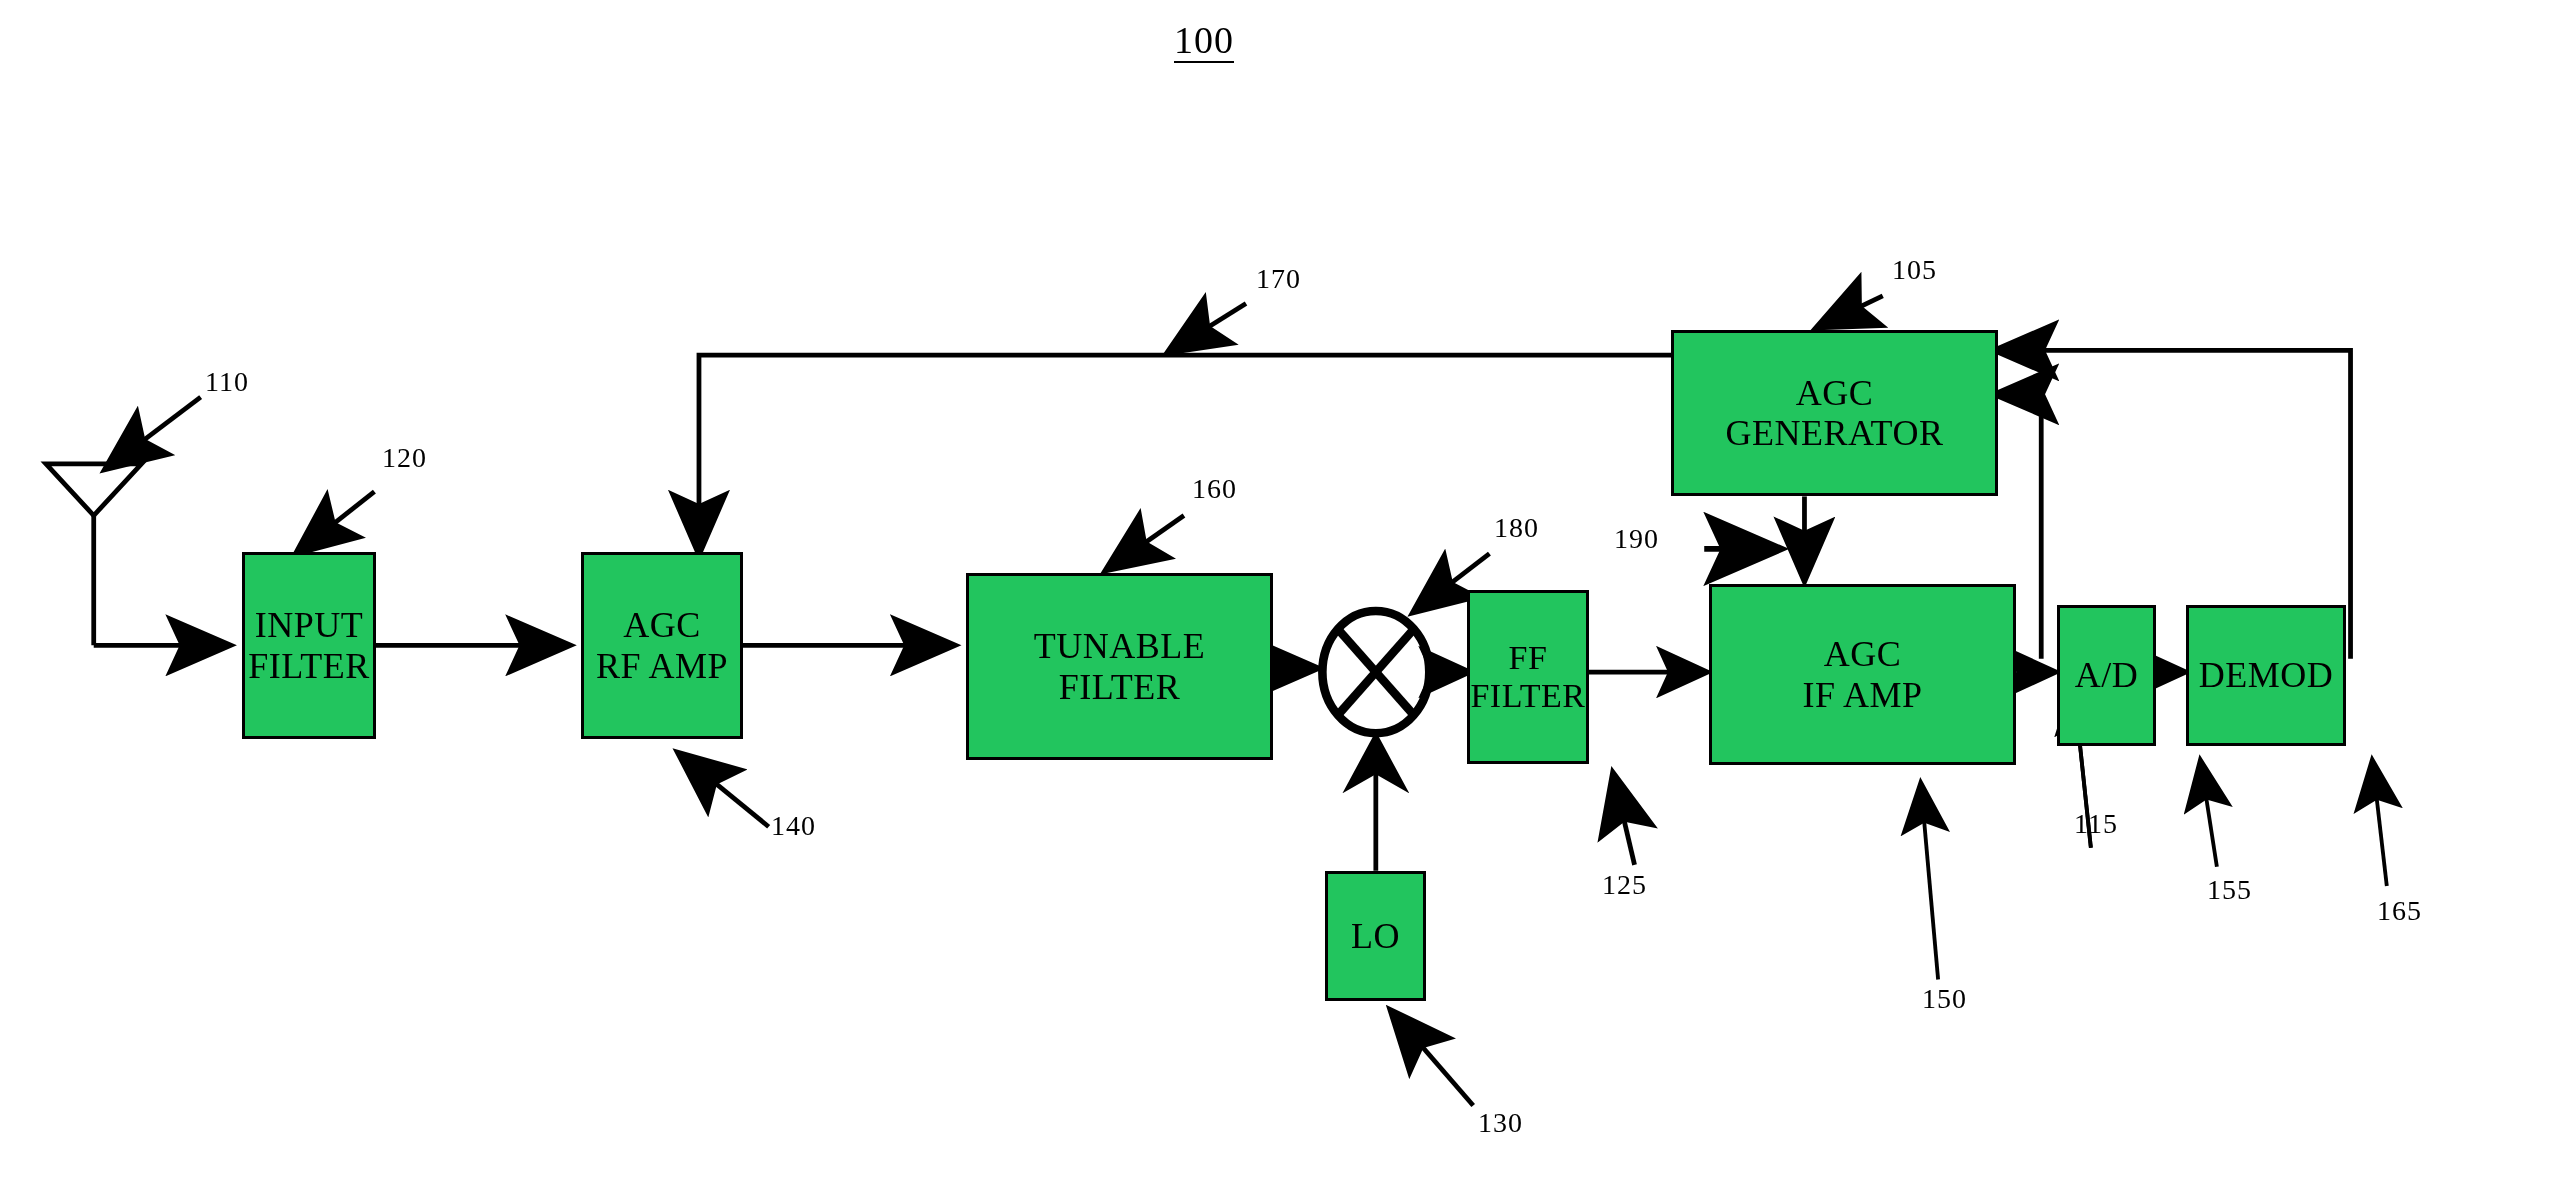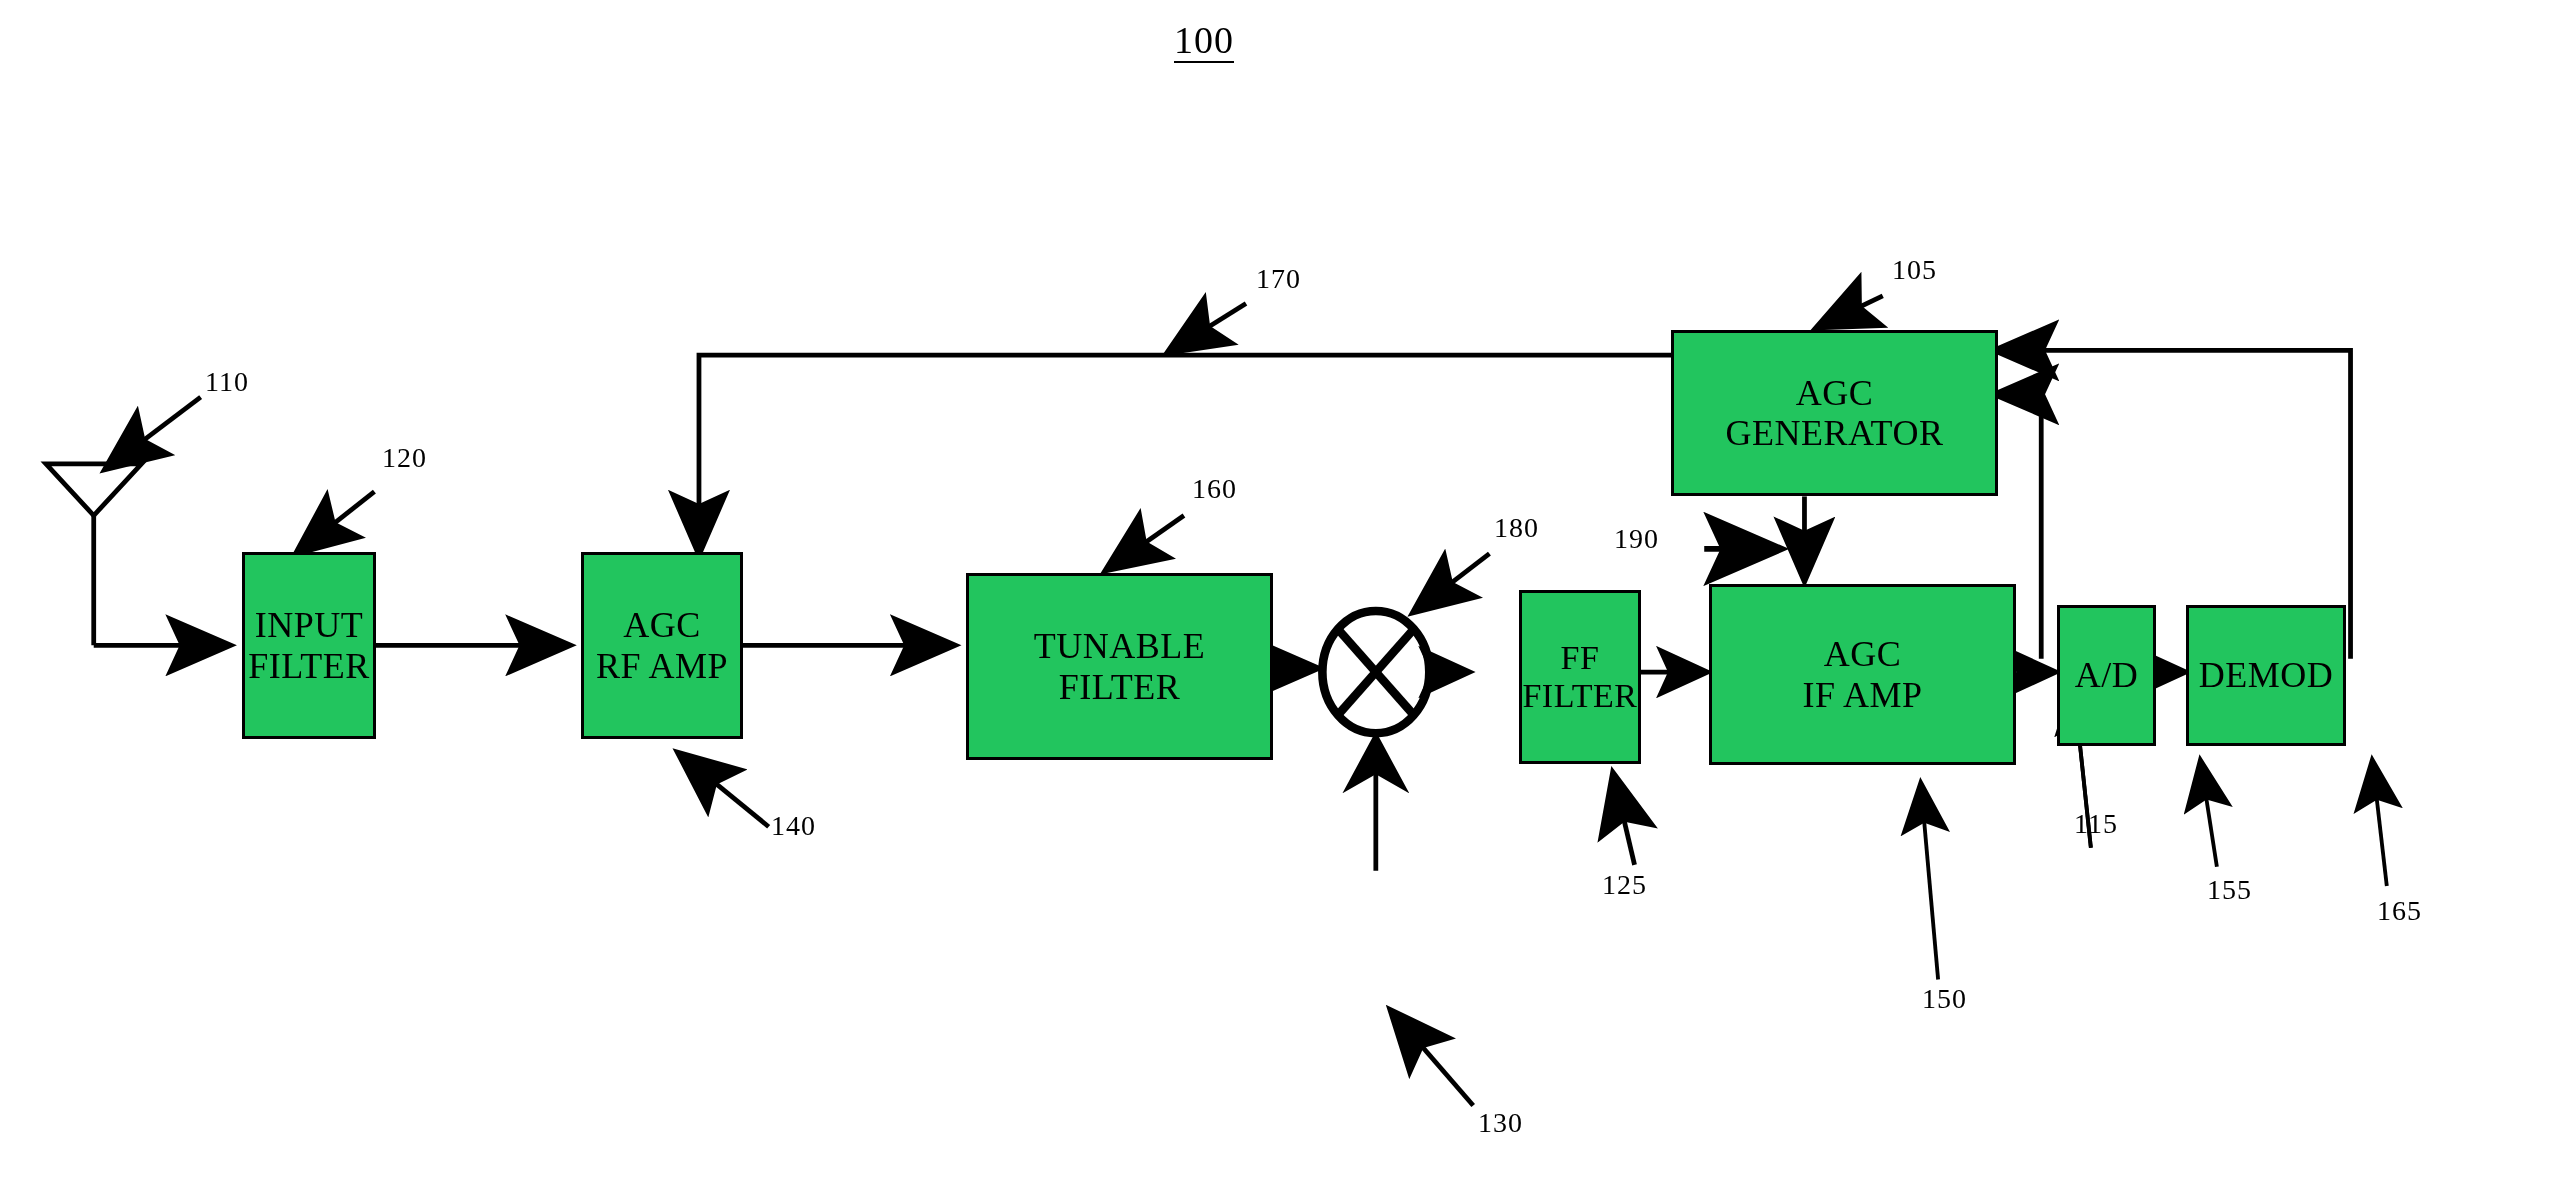--- a/index.html
+++ b/index.html
@@ -128,21 +128,21 @@
   <div class="block" style="left:581px; top:552px; width:162px; height:187px;">
     <span>AGC</span>
     <span class="l2">RF AMP</span>
   </div>
 
   <div class="block" style="left:966px; top:573px; width:307px; height:187px;">
     <span>TUNABLE</span>
     <span class="l2">FILTER</span>
   </div>
 
-  <div class="block" style="left:1519px; top:590px; width:122px; height:174px; font-size:34px;">
+  <div class="block" style="left:1467px; top:590px; width:122px; height:174px; font-size:34px;">
     <span>FF</span>
     <span class="l2">FILTER</span>
   </div>
 
   <div class="block" style="left:1709px; top:584px; width:307px; height:181px;">
     <span>AGC</span>
     <span class="l2">IF AMP</span>
   </div>
 
   <div class="block" style="left:1671px; top:330px; width:327px; height:166px;">
@@ -151,20 +151,23 @@
   </div>
 
   <div class="block" style="left:2186px; top:605px; width:160px; height:141px;">
     <span>DEMOD</span>
   </div>
 
   <div class="block" style="left:2057px; top:605px; width:99px; height:141px;">
     <span>A/D</span>
   </div>
 
+  <div class="block" style="left:1325px; top:871px; width:101px; height:130px;">
+    <span>LO</span>
+  </div>
 
   <div class="reflabel" style="left:205px; top:368px;">110</div>
   <div class="reflabel" style="left:382px; top:444px;">120</div>
   <div class="reflabel" style="left:771px; top:812px;">140</div>
   <div class="reflabel" style="left:1192px; top:475px;">160</div>
   <div class="reflabel" style="left:1256px; top:265px;">170</div>
   <div class="reflabel" style="left:1494px; top:514px;">180</div>
   <div class="reflabel" style="left:1892px; top:256px;">105</div>
   <div class="reflabel" style="left:1614px; top:525px;">190</div>
   <div class="reflabel" style="left:1602px; top:871px;">125</div>

